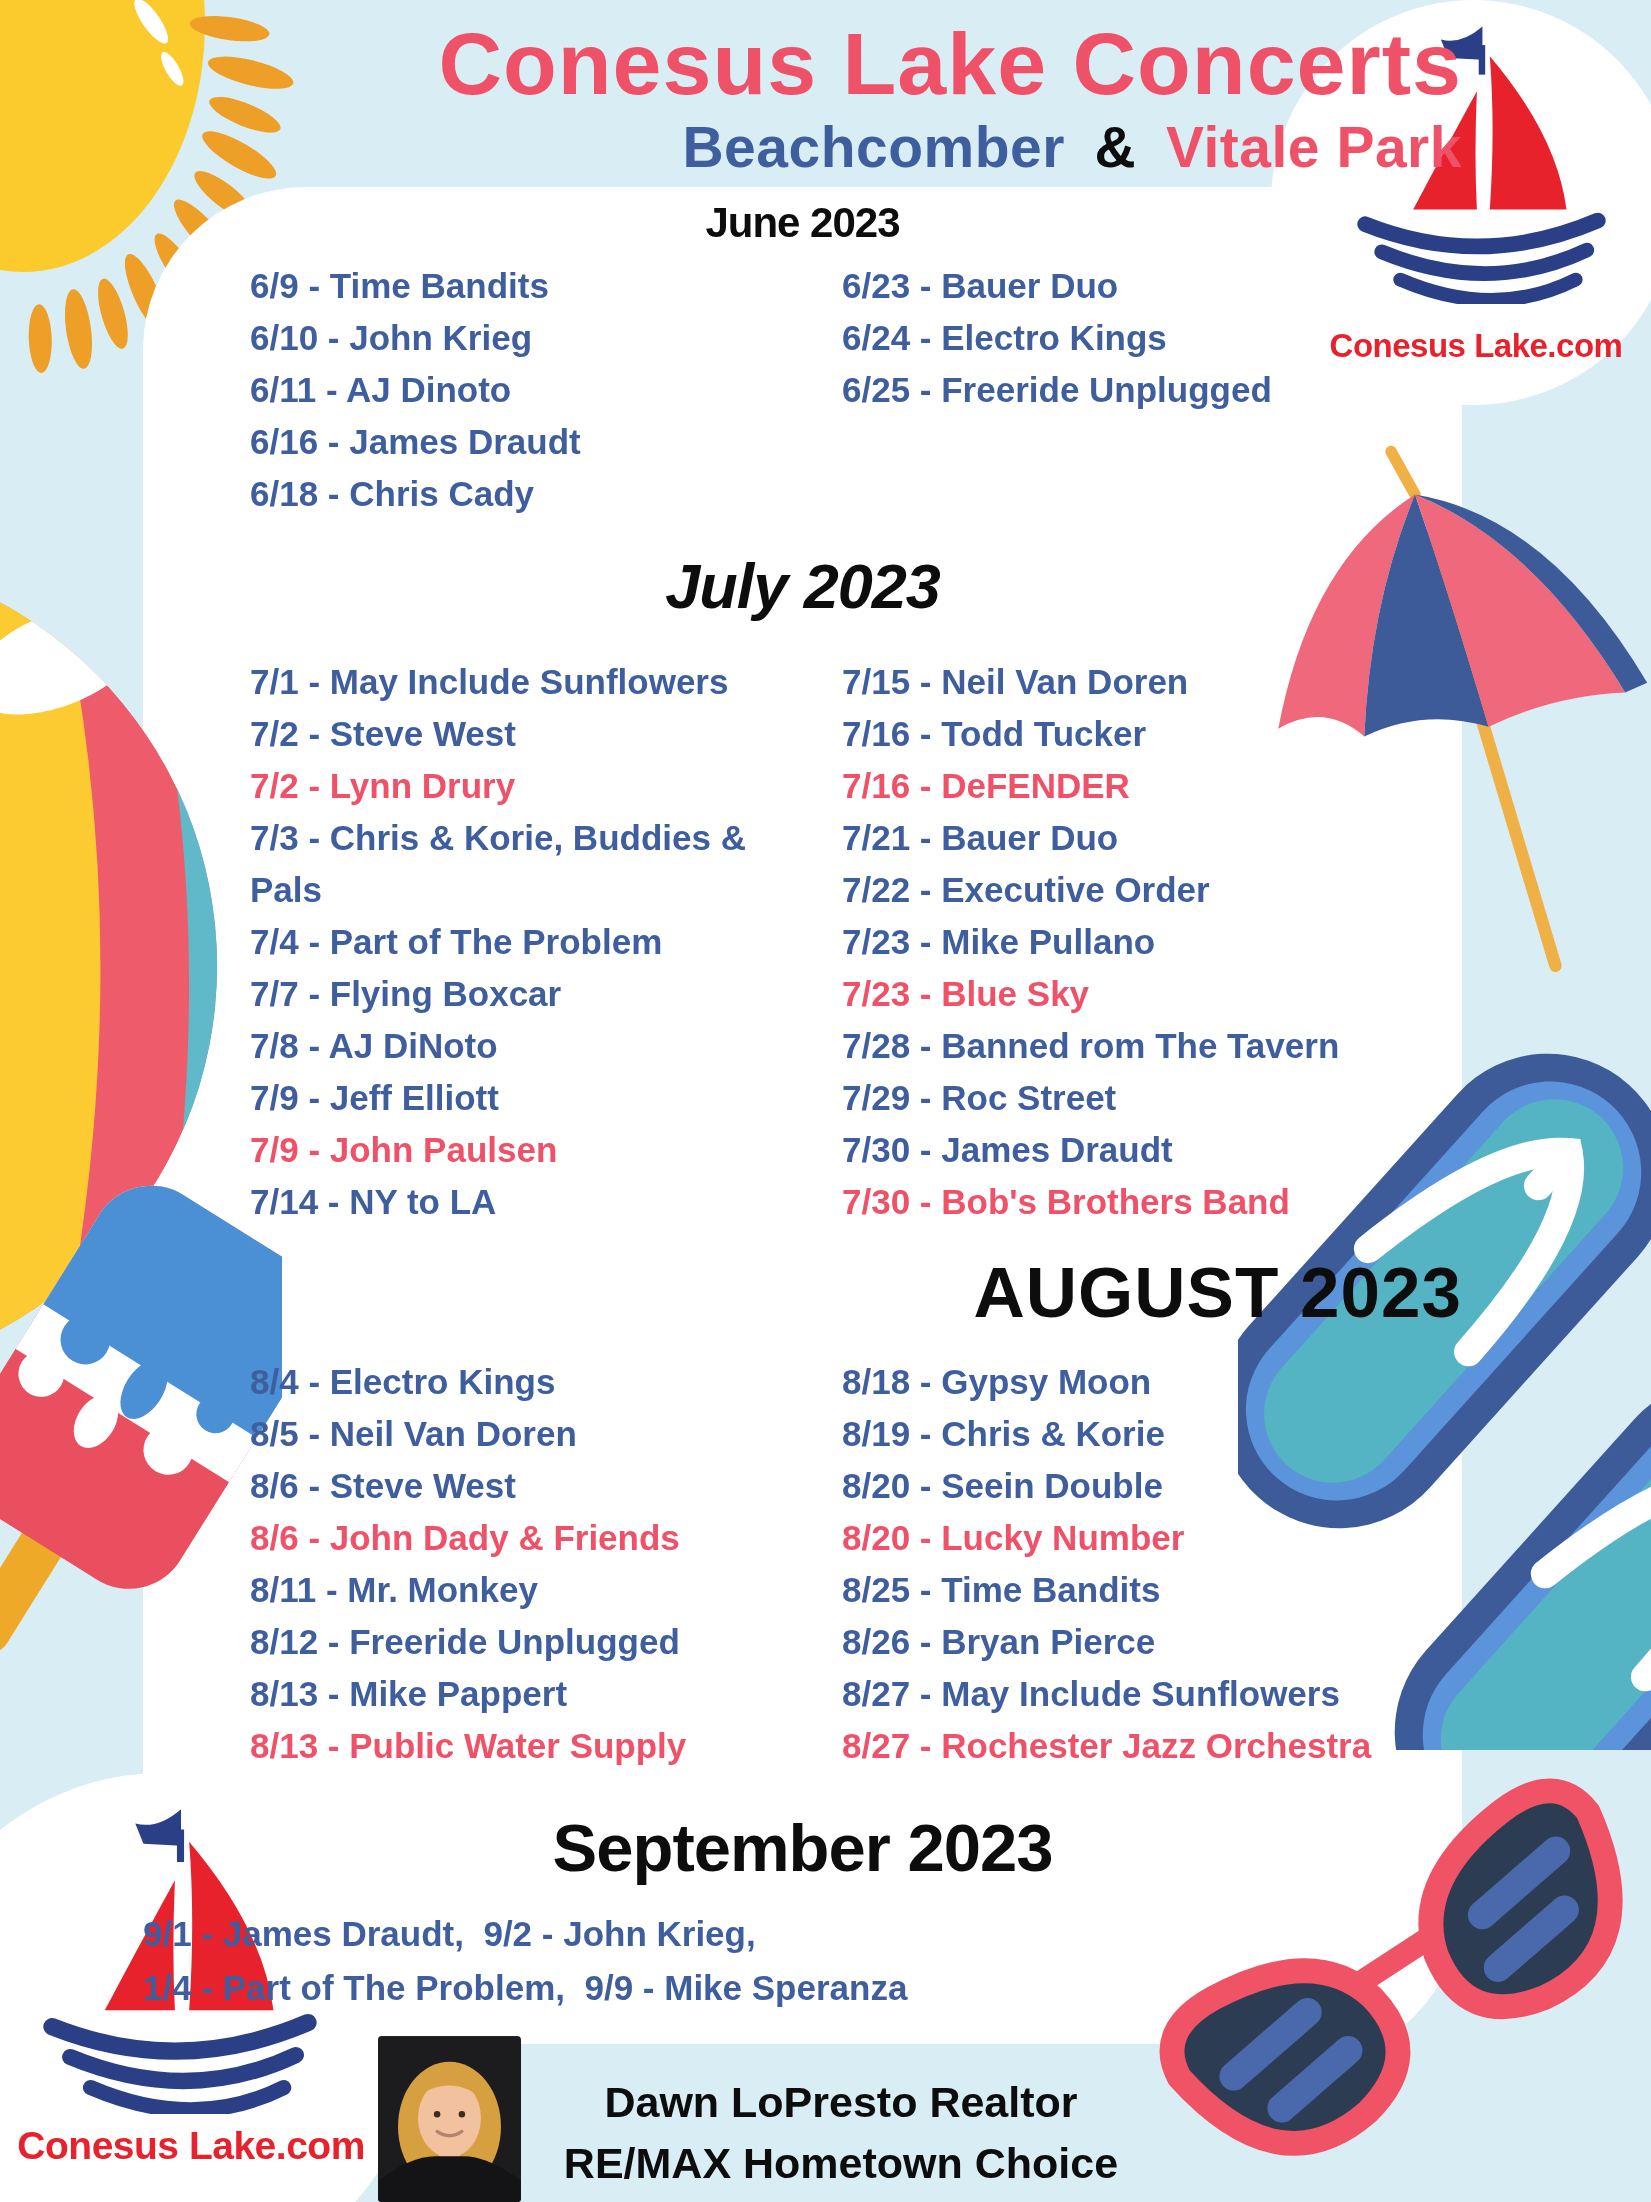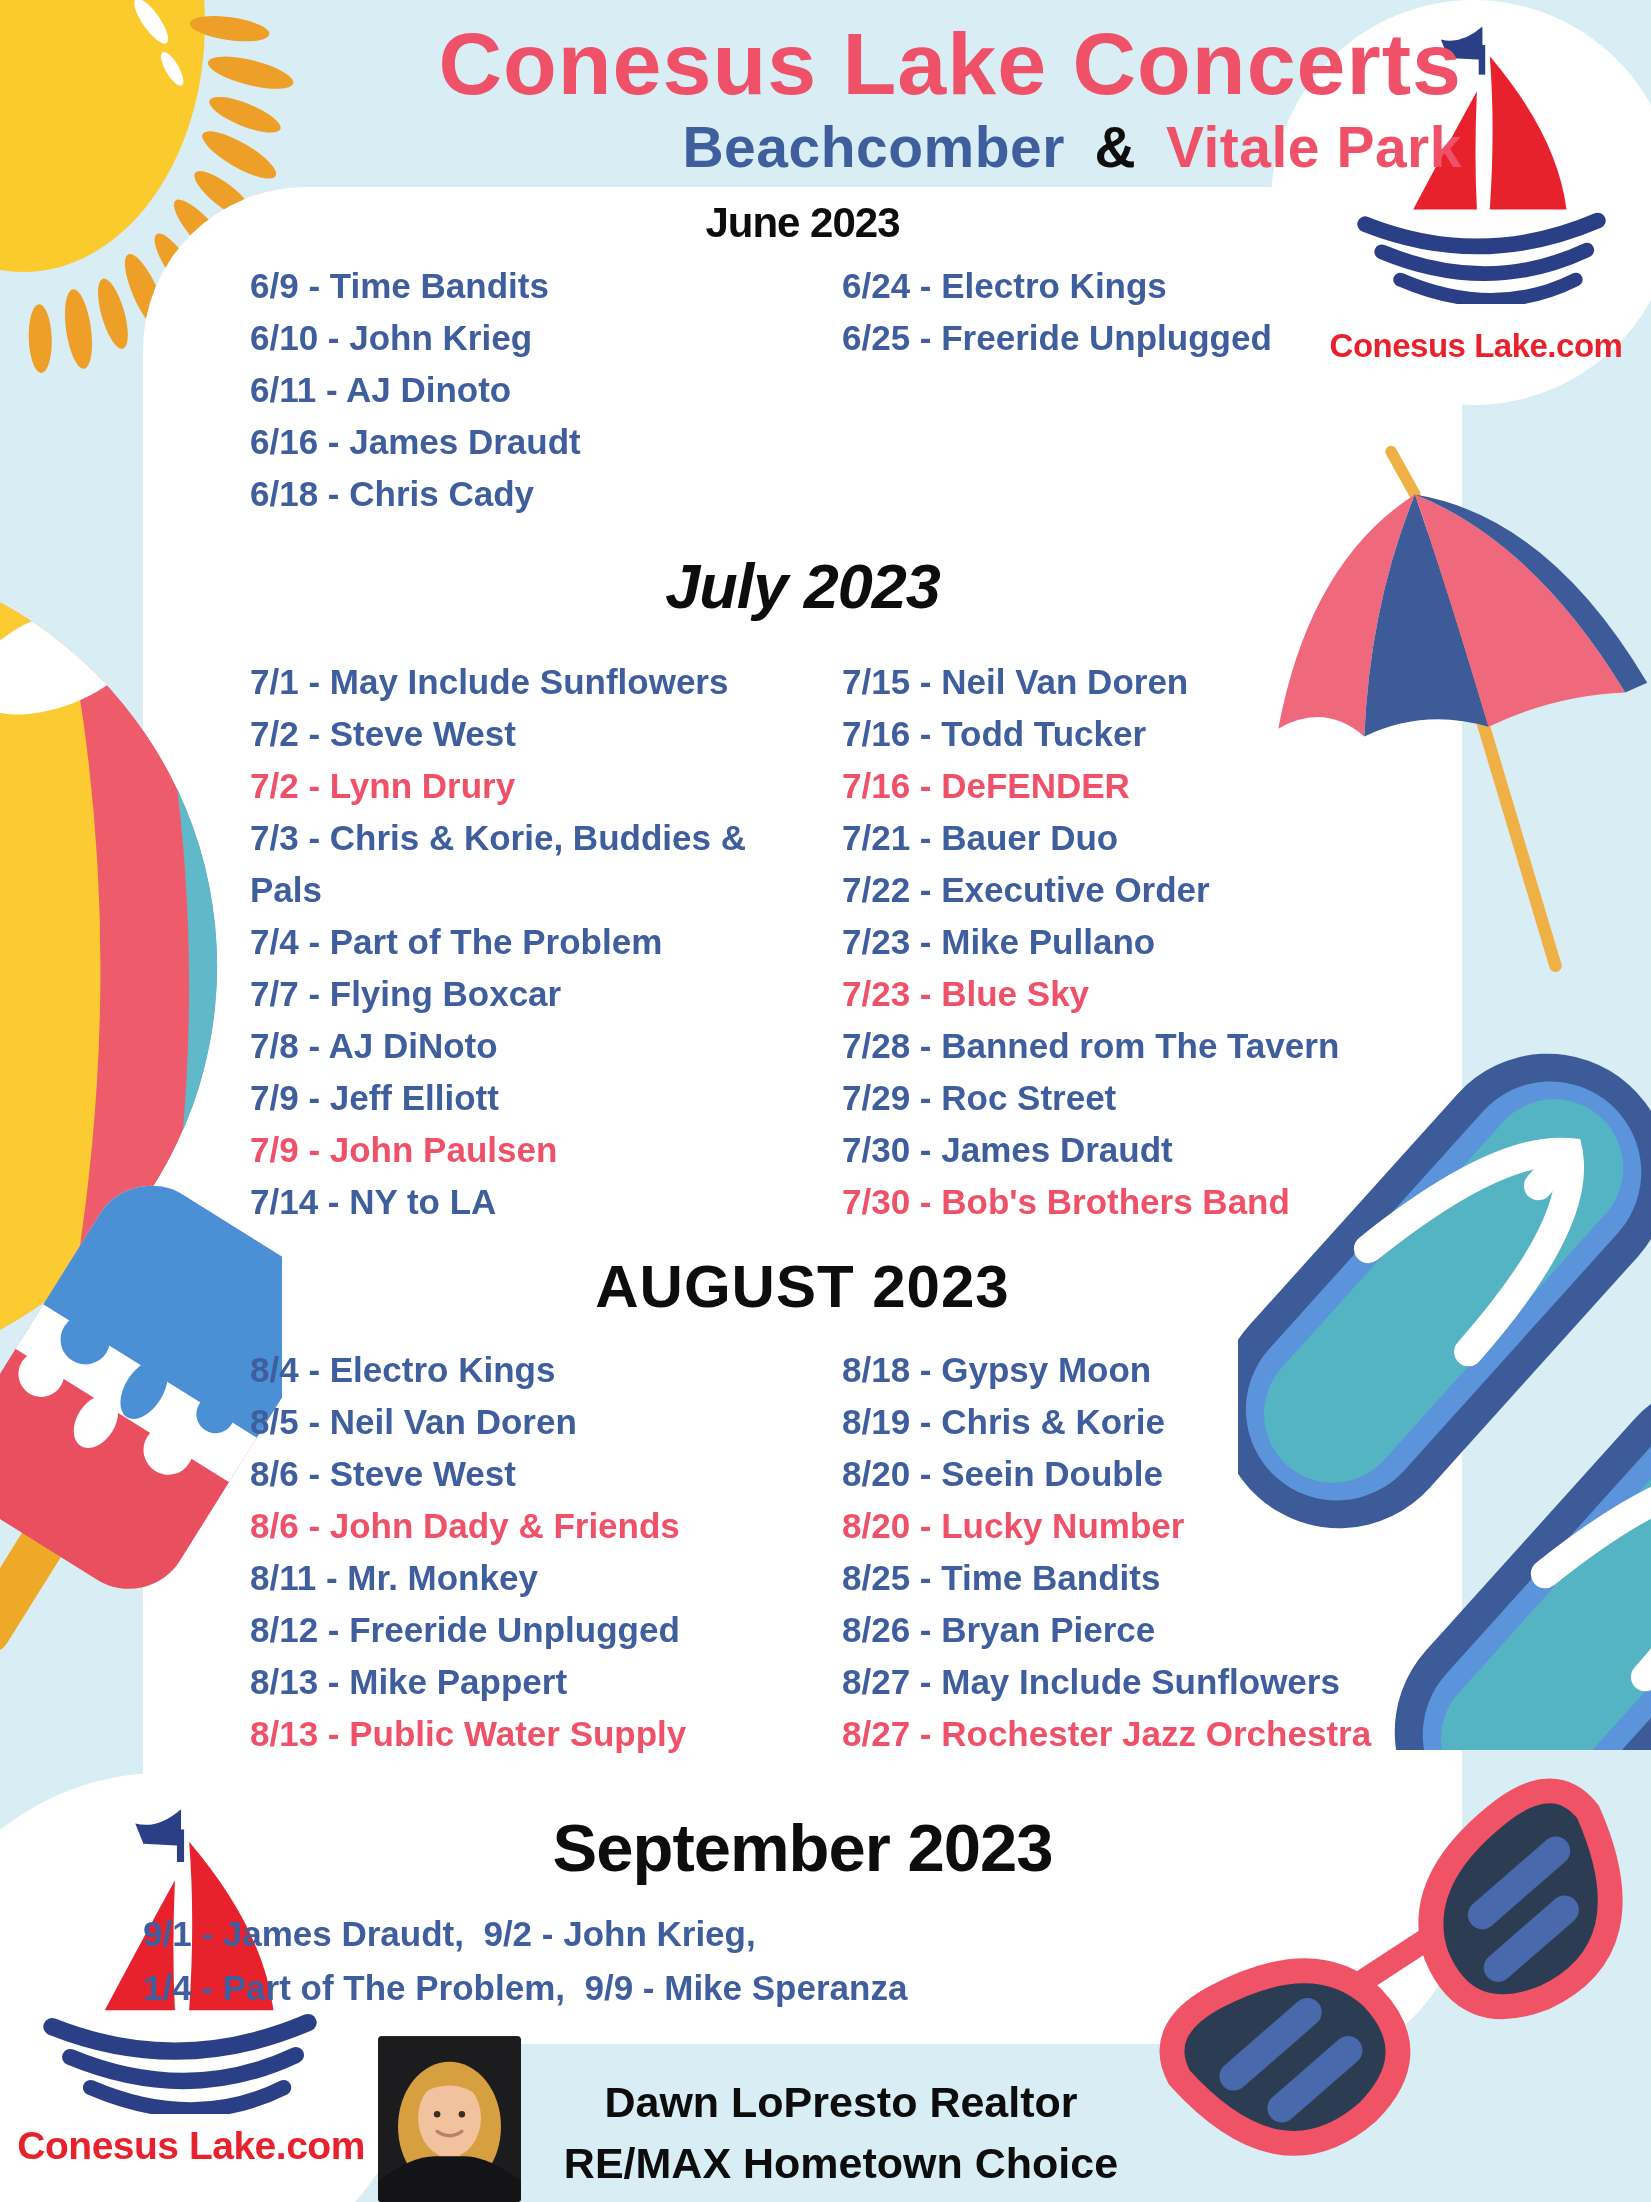--- a/index.html
+++ b/index.html
@@ -39,21 +39,21 @@
   .titlebox{left:143px;top:19px;width:1319px;text-align:right;}
   h1{margin:0;font-size:88px;line-height:1.02;color:var(--red);font-weight:bold;letter-spacing:1px;}
   .subtitle{margin-top:5.7px;font-size:57px;font-weight:bold;letter-spacing:0.5px;}
   .subtitle .s-blue{color:var(--blue);}
   .subtitle .s-black{color:var(--black);margin:0 13.4px;}
   .subtitle .s-red{color:var(--red);}
   .month,#sep{left:143px;width:1319px;}
   .month h2,#sep h2{margin:0;text-align:center;font-size:42px;color:var(--black);font-weight:bold;letter-spacing:-1px;}
   #m0{top:199px;} #m0 h2{margin-bottom:13.4px;}
   #m1{top:550px;} #m1 h2{font-size:63px;margin-bottom:34px;font-style:italic;}
-  #m2{top:1252px;} #m2 h2{font-size:60px;letter-spacing:1px;margin-bottom:23px;}
+  #m2{top:1252px;} #m2 h2{font-size:71px;letter-spacing:1px;margin-bottom:23px;text-align:right;}
   #sep{top:1809px;} #sep h2{font-size:67px;margin-bottom:21px;}
   .cols{display:flex;padding-left:107px;gap:18px;}
   .col{list-style:none;margin:0;padding:0;font-size:35px;font-weight:bold;line-height:52px;color:var(--blue);}
   .col-left{width:574px;flex:none;}
   .col-right{flex:1;}
   .col li.red{color:var(--red);}
   .sep-lines{list-style:none;margin:0;padding:0;text-align:left;font-size:35px;font-weight:bold;line-height:54px;color:var(--blue);white-space:pre-wrap;}
   .footer-text{left:411px;top:2072px;width:860px;text-align:center;font-size:43px;line-height:61px;font-weight:bold;color:var(--black);}
 </style>
 </head>
@@ -222,20 +222,21 @@
   <h2 class="mh">June 2023</h2>
   <div class="cols">
     <ul class="col col-left">
         <li>6/9 - Time Bandits</li>
         <li>6/10 - John Krieg</li>
         <li>6/11 - AJ Dinoto</li>
         <li>6/16 - James Draudt</li>
         <li>6/18 - Chris Cady</li>
       </ul>
     <ul class="col col-right">
+        <li>6/23 - Bauer Duo</li>
         <li>6/24 - Electro Kings</li>
         <li>6/25 - Freeride Unplugged</li>
       </ul>
   </div>
 </section>
 
 <section class="abs layer month" id="m1">
   <h2 class="mh">July 2023</h2>
   <div class="cols">
     <ul class="col col-left">

